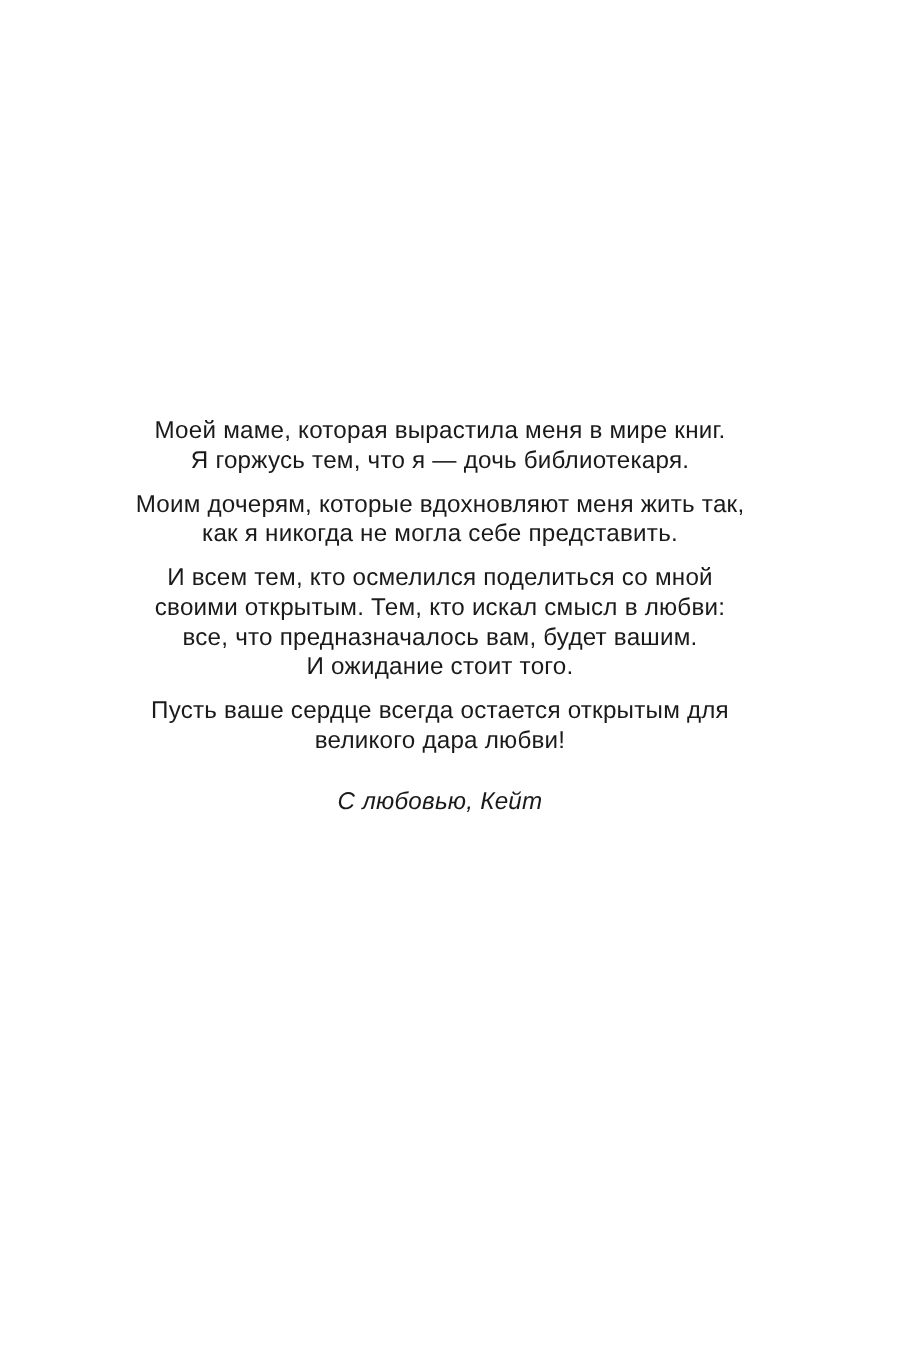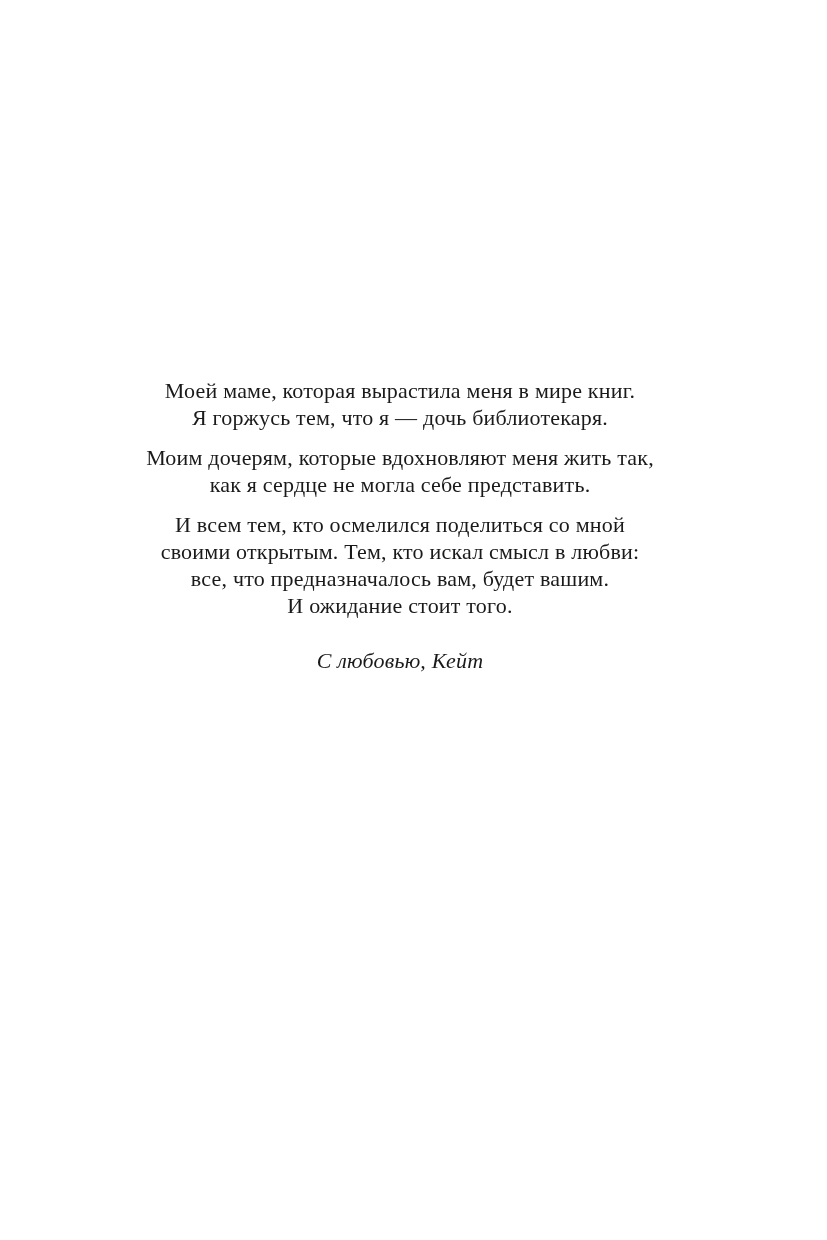--- a/index.html
+++ b/index.html
@@ -6,21 +6,21 @@
     margin: 0;
     padding: 0;
     background: #ffffff;
   }
   .page {
     position: relative;
     width: 758px;
     height: 1240px;
     background: #ffffff;
     overflow: hidden;
-    font-family: Liberation Serif, serif;
+    font-family: Liberation Sans, sans-serif;
     color: #1a1a1a;
   }
   .dedication {
     position: absolute;
     top: 377px;
     left: 80px;
     width: 640px;
     text-align: center;
   }
   .dedication p {
@@ -36,20 +36,22 @@
   }
 </style>
 </head>
 <body>
 
 <main class="page">
   <section class="dedication">
     <p>Моей маме, которая вырастила меня в мире книг.
 Я горжусь тем, что я — дочь библиотекаря.</p>
     <p>Моим дочерям, которые вдохновляют меня жить так,
-как я сердце не могла себе представить.</p>
+как я никогда не могла себе представить.</p>
     <p>И всем тем, кто осмелился поделиться со мной
 своими открытым. Тем, кто искал смысл в любви:
 все, что предназначалось вам, будет вашим.
 И ожидание стоит того.</p>
+    <p>Пусть ваше сердце всегда остается открытым для
+великого дара любви!</p>
     <p class="signature">С любовью, Кейт</p>
   </section>
 </main>
 
 </body></html>

